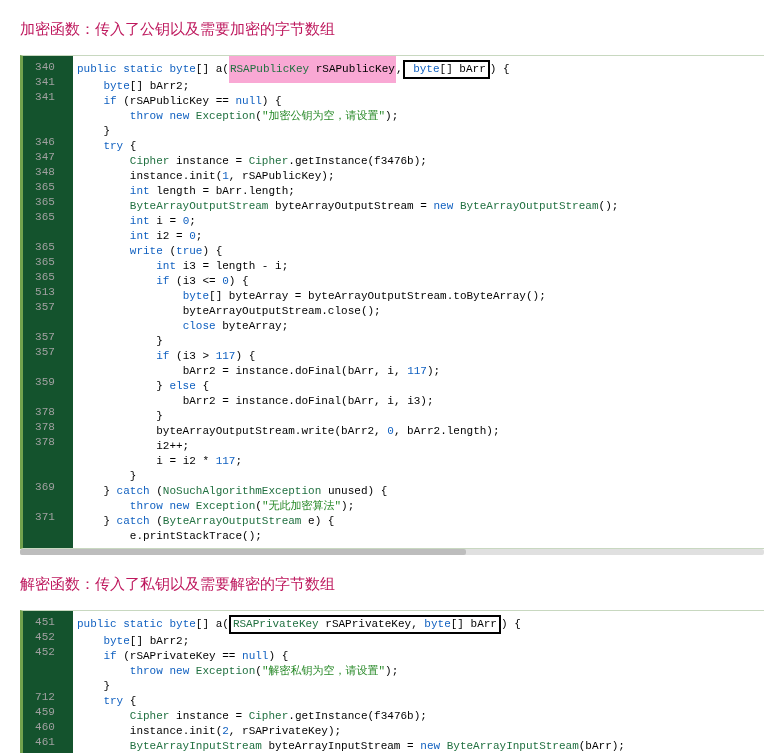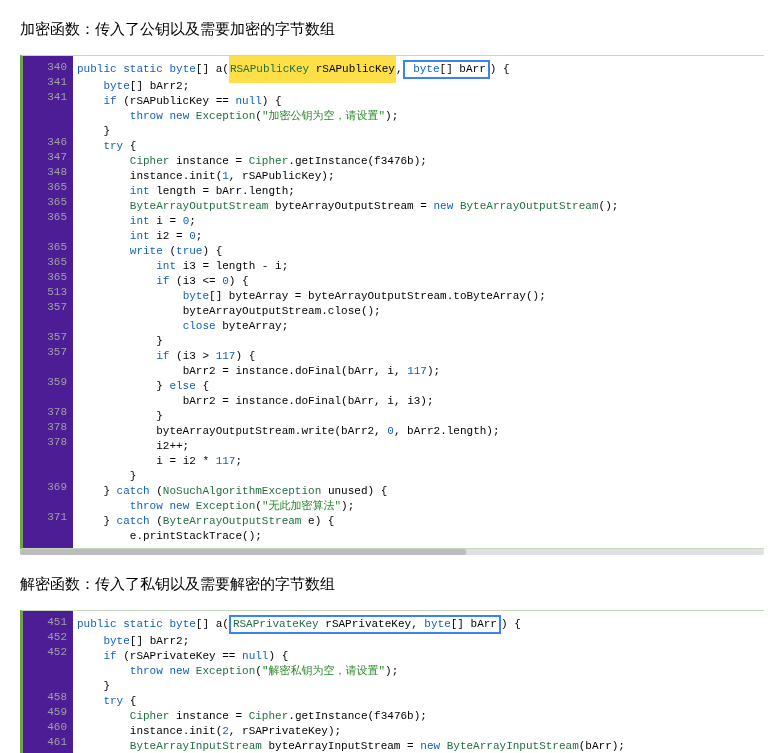--- a/index.html
+++ b/index.html
@@ -5,63 +5,63 @@
   body {
     margin: 0;
     padding: 10px 20px;
     font-family: sans-serif;
     background: #ffffff;
     color: #333;
     font-size: 14px;
   }
   .section-title {
     font-size: 15px;
-    color: #000000;
+    color: #be185d;
     margin: 10px 0 16px 0;
   }
   .code-block {
     display: flex;
     border-top: 1px solid #c8d8c0;
     border-bottom: 1px solid #c8d8c0;
     border-left: 3px solid #72a24d;
     margin-bottom: 12px;
     overflow: hidden;
     position: relative;
   }
   .gutter {
     width: 44px;
     flex: 0 0 44px;
-    background: #4c1d95;
+    background: #14532d;
     color: #a0a0a0;
     font-family: Consolas, "Courier New", monospace;
     font-size: 11px;
-    text-align: right;
+    text-align: center;
     padding: 4px 6px 4px 0;
     line-height: 15px;
     user-select: none;
   }
   .gutter div { height: 15px; }
   .code {
     flex: 1;
     font-family: Consolas, "Courier New", monospace;
     font-size: 11px;
     line-height: 15px;
     padding: 4px 0 4px 4px;
     white-space: pre;
     color: #000;
     position: relative;
     overflow-x: hidden;
   }
   .kw { color: #1060c0; font-weight: normal; }
   .type { color: #207040; }
   .num { color: #1060c0; }
   .str { color: #2a8a2a; }
-  .hl-yellow { background: #fde047; padding: 8px 1px; }
+  .hl-yellow { background: #f9a8d4; padding: 8px 1px; }
   .redbox {
-    border: 2px solid #3b82f6;
+    border: 2px solid #000000;
     padding: 0 2px;
     display: inline-block;
   }
   .scroll-hint {
     height: 6px;
     background: #e0e0e0;
     margin: -12px 0 20px 0;
     border-radius: 2px;
     position: relative;
   }
@@ -151,21 +151,21 @@
 
 <div class="section-title">解密函数：传入了私钥以及需要解密的字节数组</div>
 
 <div class="code-block">
   <div class="gutter" id="gutter2">
       <div>451</div>
       <div>452</div>
       <div>452</div>
       <div>&nbsp;</div>
       <div>&nbsp;</div>
-      <div>458</div>
+      <div>712</div>
       <div>459</div>
       <div>460</div>
       <div>461</div>
       <div>463</div>
     </div>
   <div class="code"><span class="kw">public</span> <span class="kw">static</span> <span class="kw">byte</span>[] <span>a</span>(<span class="redbox"><span class="type">RSAPrivateKey</span> <span>rSAPrivateKey</span>, <span class="kw">byte</span>[] <span>bArr</span></span>) {
     <span class="kw">byte</span>[] <span>bArr2</span>;
     <span class="kw">if</span> (<span>rSAPrivateKey</span> == <span class="kw">null</span>) {
         <span class="kw">throw</span> <span class="kw">new</span> <span class="type">Exception</span>(<span class="str">"解密私钥为空，请设置"</span>);
     }

